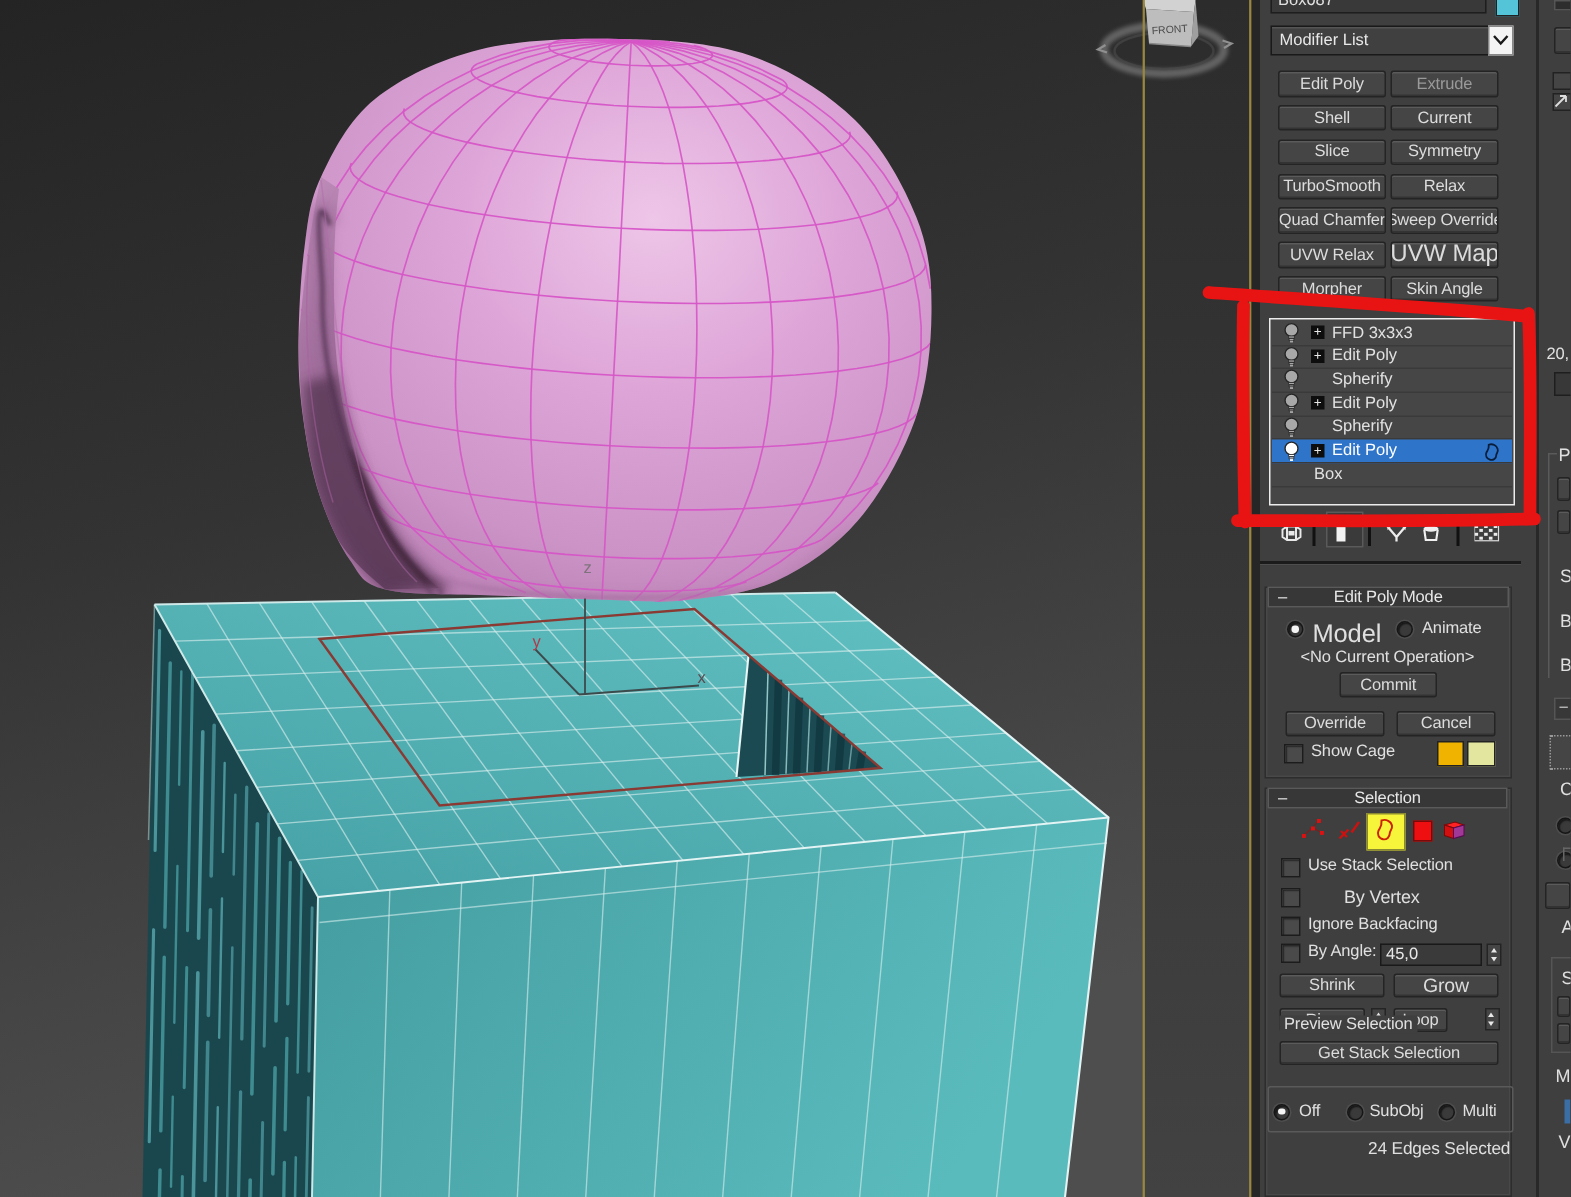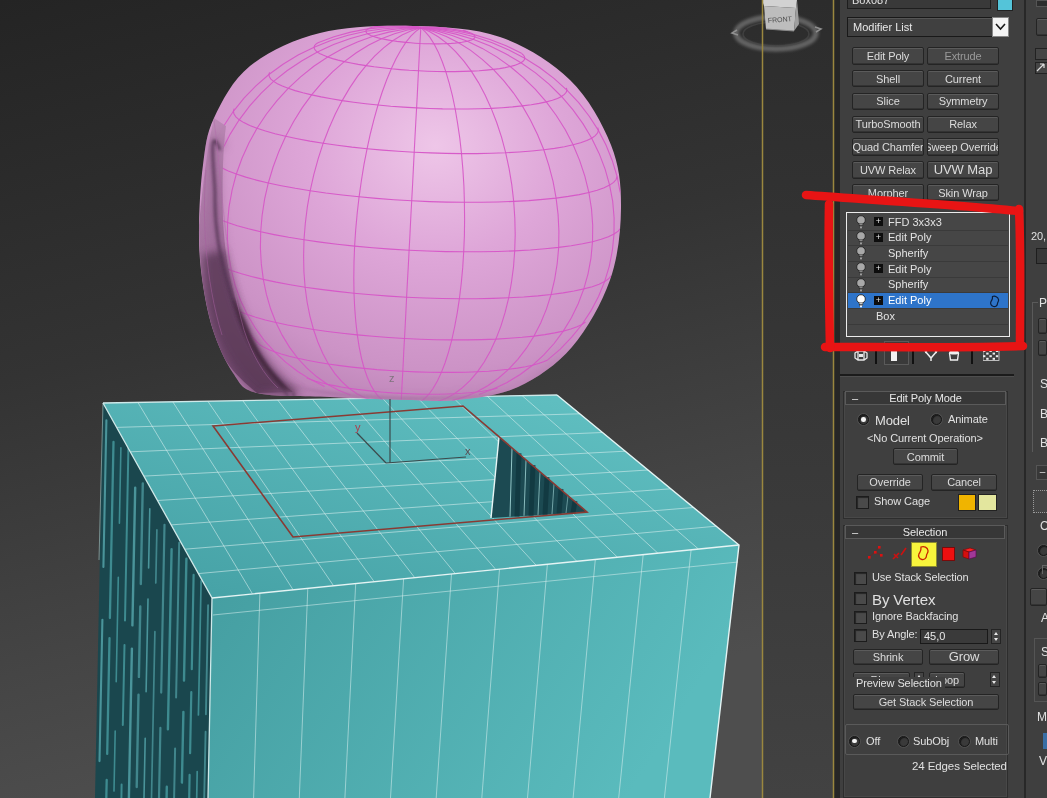--- a/index.html
+++ b/index.html
@@ -238,23 +238,23 @@
 <div class="btn" style="left:927px;top:47.1px;width:72px;height:17.5px;font-size:11px;color:#9a9a9a;">Extrude</div>
 <div class="btn" style="left:852px;top:69.9px;width:72px;height:17.5px;font-size:11px;color:#dcdcdc;">Shell</div>
 <div class="btn" style="left:927px;top:69.9px;width:72px;height:17.5px;font-size:11px;color:#dcdcdc;">Current</div>
 <div class="btn" style="left:852px;top:92.7px;width:72px;height:17.5px;font-size:11px;color:#dcdcdc;">Slice</div>
 <div class="btn" style="left:927px;top:92.7px;width:72px;height:17.5px;font-size:11px;color:#dcdcdc;">Symmetry</div>
 <div class="btn" style="left:852px;top:115.5px;width:72px;height:17.5px;font-size:11px;color:#dcdcdc;">TurboSmooth</div>
 <div class="btn" style="left:927px;top:115.5px;width:72px;height:17.5px;font-size:11px;color:#dcdcdc;">Relax</div>
 <div class="btn" style="left:852px;top:138.3px;width:72px;height:17.5px;font-size:11px;color:#dcdcdc;">Quad Chamfer</div>
 <div class="btn" style="left:927px;top:138.3px;width:72px;height:17.5px;font-size:11px;color:#dcdcdc;">Sweep Override</div>
 <div class="btn" style="left:852px;top:161.1px;width:72px;height:17.5px;font-size:11px;color:#dcdcdc;">UVW Relax</div>
-<div class="btn" style="left:927px;top:161.1px;width:72px;height:17.5px;font-size:13px;color:#dcdcdc;">UVW Map</div>
+<div class="btn" style="left:927px;top:161.1px;width:72px;height:17.5px;font-size:16px;color:#dcdcdc;">UVW Map</div>
 <div class="btn" style="left:852px;top:183.9px;width:72px;height:17.5px;font-size:11px;color:#dcdcdc;">Morpher</div>
-<div class="btn" style="left:927px;top:183.9px;width:72px;height:17.5px;font-size:11px;color:#dcdcdc;">Skin Wrap</div>
+<div class="btn" style="left:927px;top:183.9px;width:72px;height:17.5px;font-size:11px;color:#dcdcdc;">Skin Angle</div>
 <div style="position:absolute;left:846px;top:212px;width:164px;height:125px;background:#464646;border:1px solid #ececec;box-sizing:border-box;"></div>
 <div style="position:absolute;left:848px;top:214.0px;width:160px;height:15.7px;border-bottom:1px solid #3a3a3a;"></div>
 <svg style="position:absolute;left:854px;top:215.0px" width="14" height="14" viewBox="0 0 14 14">
 <circle cx="7" cy="5" r="4.3" fill="#a8a8a8" stroke="#252525" stroke-width="0.9"></circle>
 <rect x="5.1" y="9" width="3.8" height="1.4" fill="#a8a8a8" stroke="#252525" stroke-width="0.5"></rect>
 <rect x="5.4" y="10.7" width="3.2" height="1.2" fill="#a8a8a8" stroke="#252525" stroke-width="0.5"></rect>
 <rect x="6" y="12.1" width="2" height="1.2" fill="#a8a8a8"></rect>
 </svg>
 <div style="position:absolute;left:874px;top:217.0px;width:9px;height:9px;background:#0d0d0d;color:#e8e8e8;font-size:9px;line-height:8px;text-align:center;">+</div>
 <div style="position:absolute;left:888px;top:215.5px;font-size:11px;color:#e2e2e2;">FFD 3x3x3</div>
@@ -335,21 +335,21 @@
       <rect x="3.2" y="7.800000000000001" width="2.4" height="2" fill="#ececec"></rect>
       <rect x="9.600000000000001" y="7.800000000000001" width="2.4" height="2" fill="#ececec"></rect>
       <rect x="0" y="0" width="16" height="10.5" fill="none" stroke="#dcdcdc" stroke-width="0.8"></rect>
     </svg>
 <div style="position:absolute;left:840px;top:374px;width:174px;height:2px;background:#1b1b1b;border-bottom:1px solid #4e4e4e;"></div>
 <div class="rbody" style="left:843px;top:391px;width:165px;height:128px;"></div>
 <div class="rhead" style="left:845px;top:391px;width:161px"><span class="rmin">–</span><span class="rtitle">Edit Poly Mode</span></div>
 <div class="radio" style="left:858px;top:414px">
       <div class="rdot"></div>
     </div>
-    <div class="lbl" style="left:875px;top:413px;font-size:13px">Model</div>
+    <div class="lbl" style="left:875px;top:413px;font-size:17px">Model</div>
 <div class="radio" style="left:931px;top:414px"></div>
     <div class="lbl" style="left:948px;top:413px;font-size:11px">Animate</div>
 <div class="lbl" style="left:867px;top:432px;font-size:11px">&lt;No Current Operation&gt;</div>
 <div class="btn" style="left:893px;top:448px;width:65px;height:17px;font-size:11px;color:#dcdcdc;">Commit</div>
 <div class="btn" style="left:857px;top:473.5px;width:66px;height:17px;font-size:11px;color:#dcdcdc;">Override</div>
 <div class="btn" style="left:931px;top:473.5px;width:66px;height:17px;font-size:11px;color:#dcdcdc;">Cancel</div>
 <div class="chk" style="left:856px;top:496px"></div>
     <div class="lbl" style="left:874px;top:495px;font-size:11px">Show Cage</div>
 <div style="position:absolute;left:958px;top:494px;width:16px;height:15px;background:#f0b400;border:1px solid #222;"></div>
 <div style="position:absolute;left:978px;top:494px;width:17px;height:15px;background:#e3e69e;border:1px solid #222;"></div>
@@ -371,21 +371,21 @@
     </svg>
 <div style="position:absolute;left:942px;top:547px;width:11px;height:12px;background:#ee1010;border:1px solid #7a0a0a;"></div>
 <svg style="position:absolute;left:962px;top:545px" width="15" height="16" viewBox="0 0 15 16">
 <polygon points="1,5 8,3 14,5 7,7" fill="#ff2222" stroke="#7a0a0a" stroke-width="0.7"></polygon>
 <polygon points="1,5 7,7 7,14 1,12" fill="#d40f0f" stroke="#7a0a0a" stroke-width="0.7"></polygon>
 <polygon points="7,7 14,5 14,12 7,14" fill="#a03898" stroke="#5a0a50" stroke-width="0.7"></polygon>
     </svg>
 <div class="chk" style="left:853.5px;top:571.5px"></div>
     <div class="lbl" style="left:872px;top:570.5px;font-size:11px">Use Stack Selection</div>
 <div class="chk" style="left:853.5px;top:591.5px"></div>
-    <div class="lbl" style="left:872px;top:590.5px;font-size:15px">By Vertex</div>
+    <div class="lbl" style="left:896px;top:590.5px;font-size:12px">By Vertex</div>
 <div class="chk" style="left:853.5px;top:610.5px"></div>
     <div class="lbl" style="left:872px;top:609.5px;font-size:11px">Ignore Backfacing</div>
 <div class="chk" style="left:853.5px;top:629px"></div>
     <div class="lbl" style="left:872px;top:628px;font-size:11px">By Angle:</div>
 <div style="position:absolute;left:920px;top:629px;width:68px;height:15px;background:#3a3a3a;border:1px solid #191919;box-sizing:border-box;color:#e8e8e8;font-size:11px;line-height:13px;padding-left:3px;">45,0</div>
 <div class="spin" style="left:991px;top:629px;width:10px;height:15px">
       <div class="sup"></div>
       <div class="sdn"></div>
     </div>
 <div class="btn" style="left:853px;top:648.5px;width:70px;height:16.5px;font-size:11px;color:#dcdcdc;">Shrink</div>

